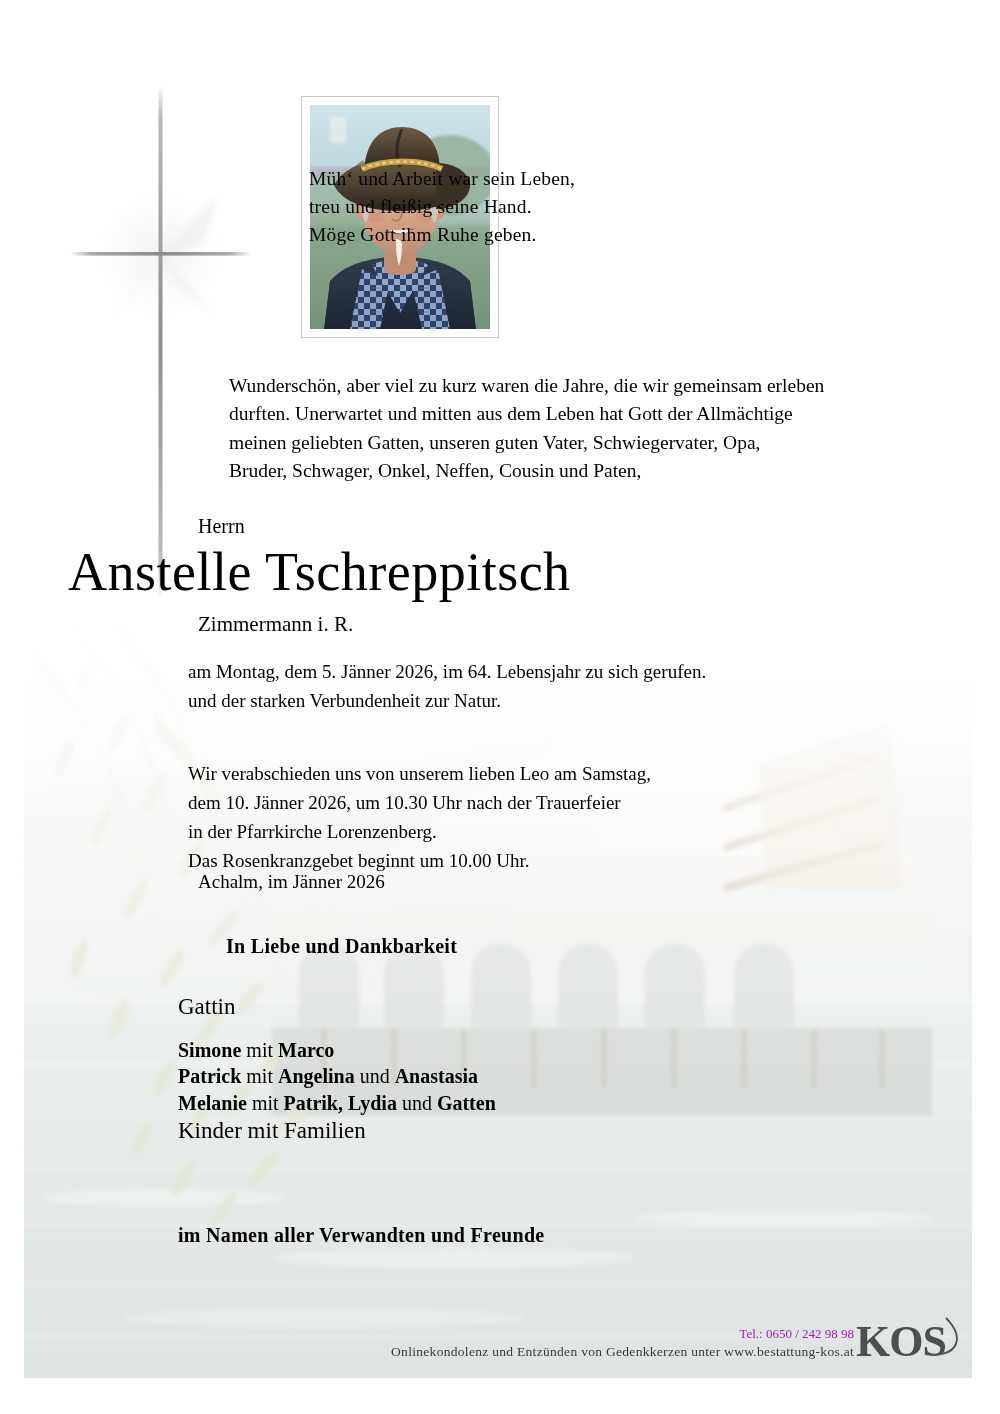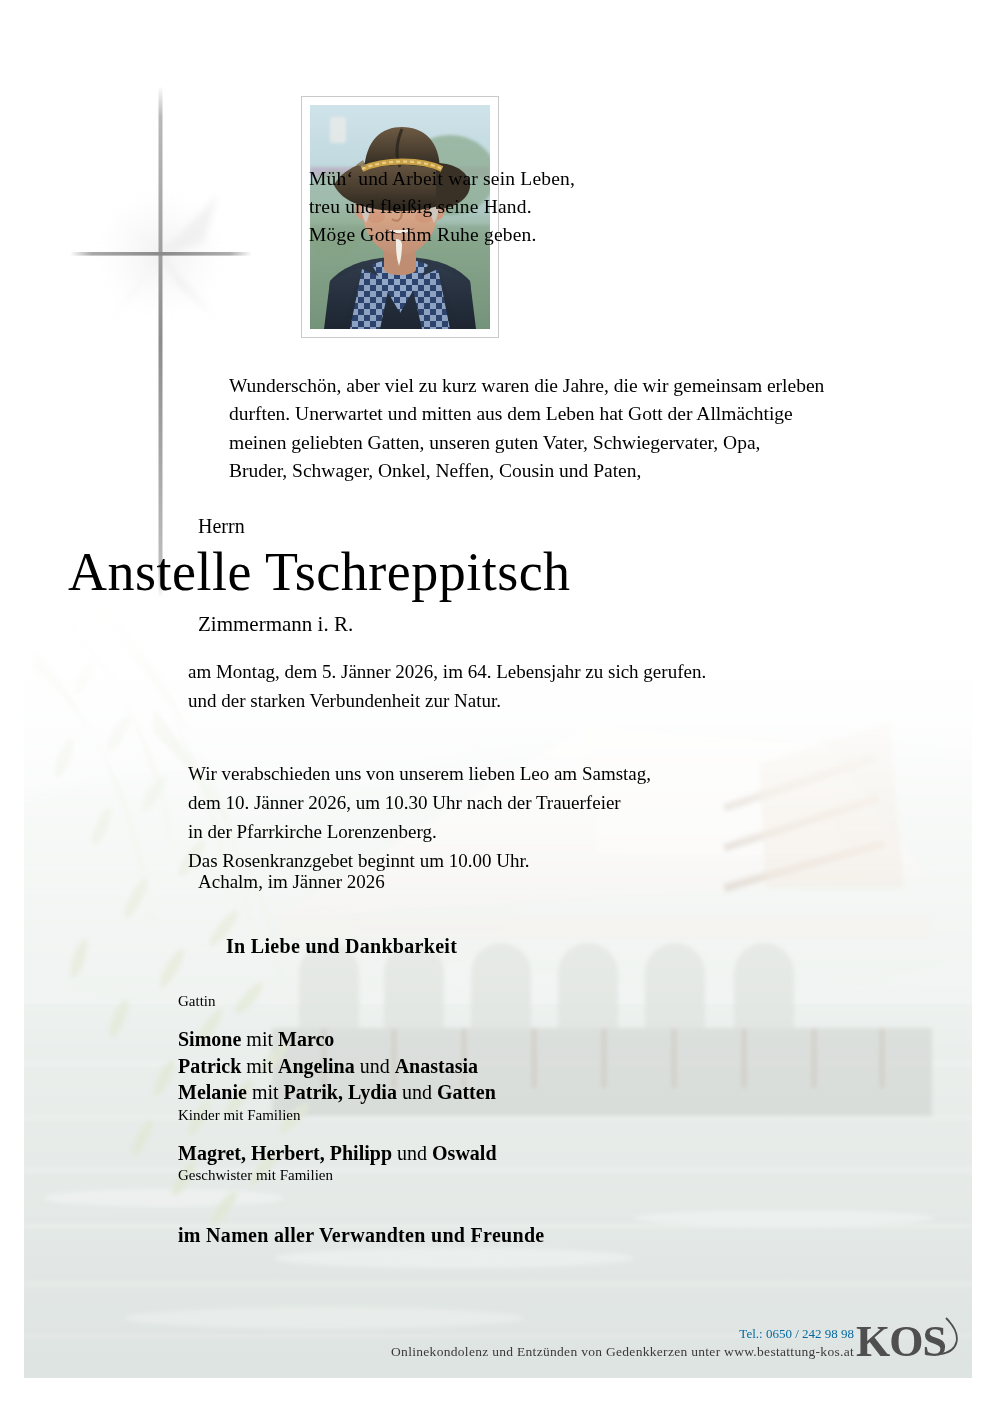--- a/index.html
+++ b/index.html
@@ -178,21 +178,21 @@
     left: 50%; transform: translateX(-50%);
     top: 972px;
     width: 640px;
     font-size: 20px;
     line-height: 1.33;
   }
   #survivors .grp { margin-bottom: 14px; }
   #survivors .grp:last-child { margin-bottom: 0; }
   #survivors .nm { font-weight: bold; }
   #survivors .rel { font-weight: normal; }
-  #survivors .role { font-weight: normal; font-size: 15px; }
+  #survivors .role { font-weight: normal; font-size: 23px; }
 
   #all-relatives {
     position: absolute;
     left: 50%; transform: translateX(-50%);
     top: 1204px;
     width: 640px;
     font-size: 20px;
     font-weight: bold;
     letter-spacing: .3px;
   }
@@ -212,21 +212,21 @@
     left: 0;
     right: 0;
     bottom: 6px;
     height: 62px;
   }
   #footer-tel {
     position: absolute;
     right: 118px;
     bottom: 30px;
     font-size: 13px;
-    color: #0369a1;
+    color: #a21caf;
     white-space: nowrap;
   }
   #footer-online {
     position: absolute;
     right: 118px;
     bottom: 12px;
     font-size: 13.5px;
     color: #3a3a3a;
     white-space: nowrap;
     letter-spacing: .3px;
@@ -570,26 +570,20 @@
       </div>
       <div>
         <span class="nm">Patrick</span><span class="rel"> mit </span><span class="nm">Angelina</span><span class="rel"> und </span><span class="nm">Anastasia</span>
       </div>
       <div>
         <span class="nm">Melanie</span><span class="rel"> mit </span><span class="nm">Patrik, Lydia</span><span class="rel"> und </span><span class="nm">Gatten</span>
       </div>
       <div class="role">Kinder mit Familien</div>
     </div>
 
-    <div class="grp">
-      <div>
-        <span class="nm">Magret, Herbert, Philipp</span><span class="rel"> und </span><span class="nm">Oswald</span>
-      </div>
-      <div class="role">Geschwister mit Familien</div>
-    </div>
   </div>
 
   <div id="all-relatives">im Namen aller Verwandten und Freunde</div>
 
 
   <div id="footer">
     <div id="footer-tel">Tel.: 0650 / 242 98 98</div>
     <div id="footer-online">Onlinekondolenz und Entzünden von Gedenkkerzen unter www.bestattung-kos.at</div>
     <div id="kos-logo">
       <svg viewBox="0 0 112 58">

